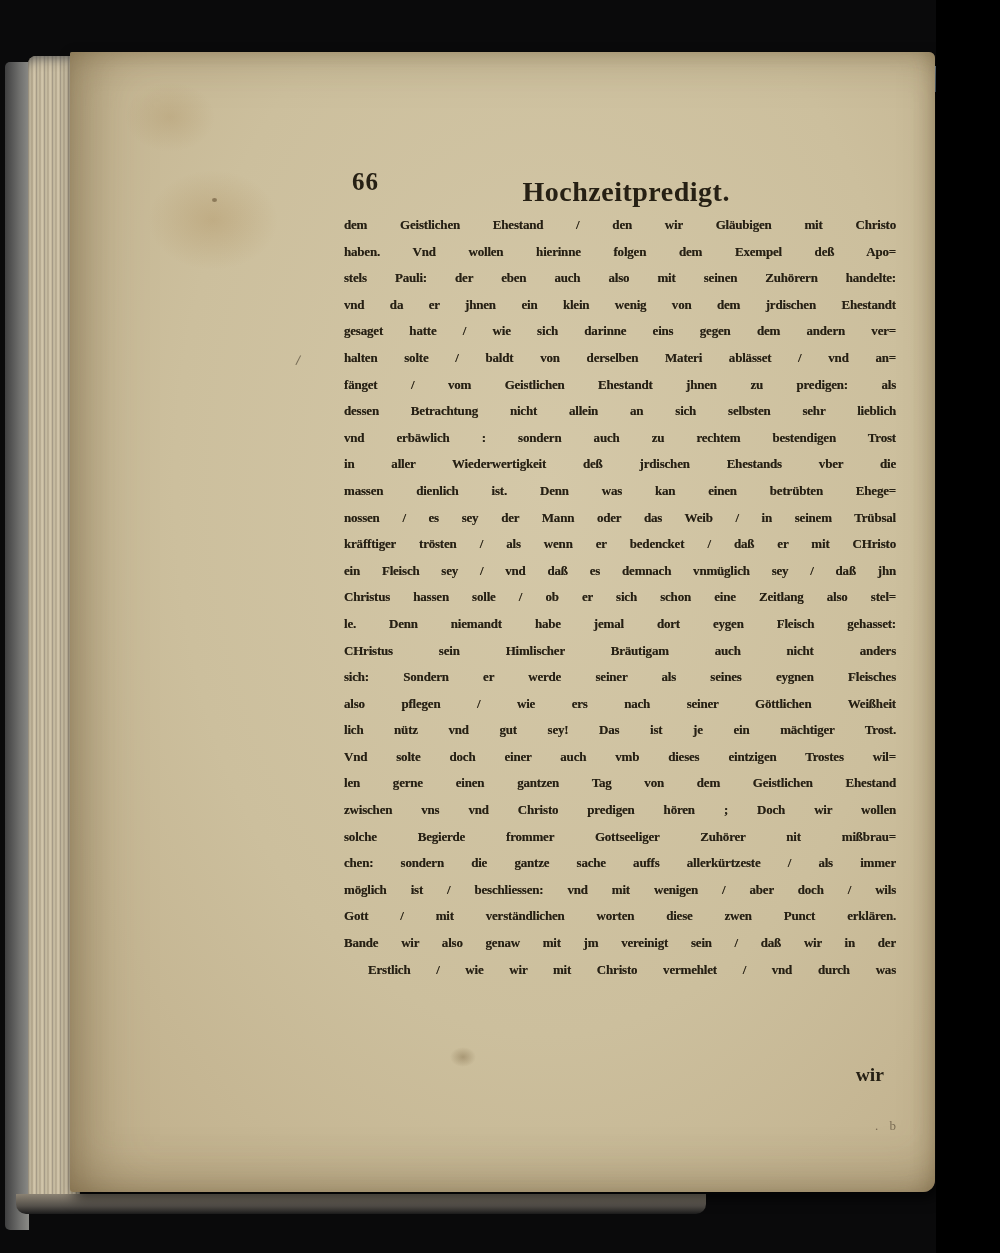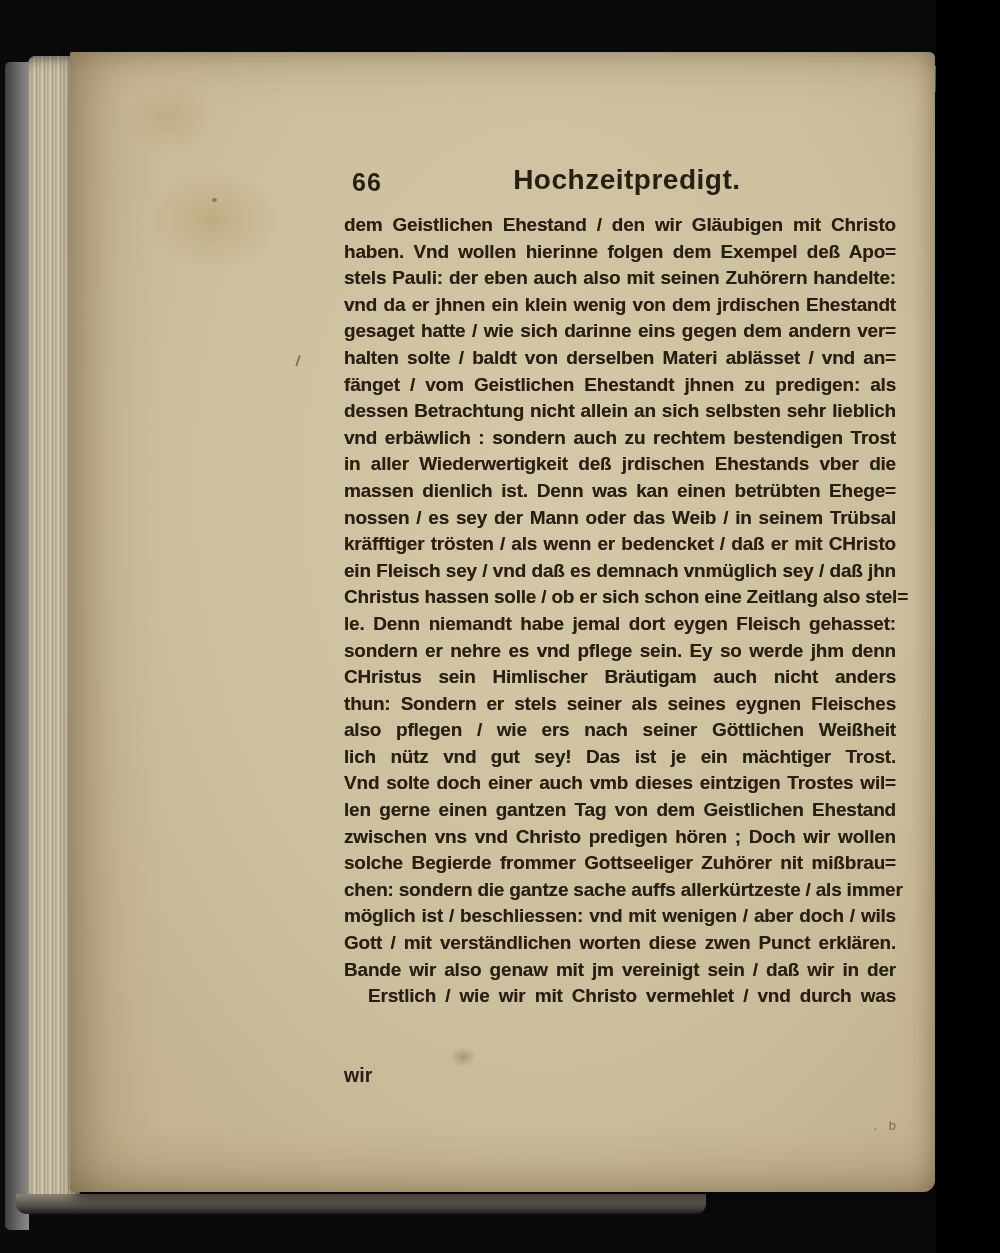--- a/index.html
+++ b/index.html
@@ -1,17 +1,17 @@
 <!DOCTYPE html>
 <html><head>
 <meta charset="utf-8">
 <style>
   html,body{margin:0;padding:0;background:#000;}
   #photo{position:relative;width:936px;height:1253px;overflow:hidden;
-         background:var(--background,#0a0a0b);font-family:Liberation Sans, sans-serif;}
+         background:var(--background,#0a0a0b);font-family:Liberation Serif, serif;}
 
   
   .book-cover-left{position:absolute;left:5px;top:62px;width:24px;height:1168px;
       background:linear-gradient(90deg,#3f3f40,#6f6f6d 60%,#8a8a86);
       border-radius:5px 0 0 5px;}
   .page-stack{position:absolute;left:28px;top:56px;width:52px;height:1156px;
       background:repeating-linear-gradient(90deg,#978d7c 0px,#cfc4a8 2px,#aea289 4px,#d8ccb1 6px,#bdb196 8px);
       border-radius:8px 0 0 8px;
       box-shadow:inset 0 10px 12px -8px #555, inset 0 -10px 12px -8px #444;}
   .page-stack-bottom{position:absolute;left:16px;top:1194px;width:690px;height:20px;
@@ -38,30 +38,30 @@
   .stain-2{left:55px;top:30px;width:90px;height:70px;
       background:radial-gradient(closest-side,rgba(140,100,42,.16),rgba(140,100,42,0));}
   .stain-3{left:380px;top:995px;width:26px;height:20px;
       background:radial-gradient(closest-side,rgba(90,66,30,.3),rgba(90,66,30,0));}
   .speck{position:absolute;left:142px;top:146px;width:5px;height:4px;border-radius:50%;
       background:rgba(70,50,25,.45);}
 
   
   .header-row{position:absolute;left:274px;top:112px;width:552px;height:40px;color:var(--ink,#262014);}
   .page-number{position:absolute;left:8px;top:4px;font-size:25px;font-weight:700;letter-spacing:1px;}
-  .running-title{position:absolute;left:50%;top:0;transform:translateX(-47%);
+  .running-title{position:absolute;left:50%;top:12px;transform:translateX(-47%);
       font-size:28px;font-weight:700;letter-spacing:.5px;white-space:nowrap;}
 
   .text-column{position:absolute;left:274px;top:160px;width:552px;color:var(--ink,#262014);}
-  .line{font-size:19px;line-height:26.6px;font-weight:700;letter-spacing:-.2px;
+  .line{font-size:13px;line-height:26.6px;font-weight:700;letter-spacing:-.2px;
       text-align:justify;text-align-last:justify;white-space:nowrap;
       text-shadow:0 0 .4px rgba(38,30,18,.5);}
   .line.indent{text-indent:24px;}
 
-  .catchword{position:absolute;left:274px;top:1012px;width:540px;
+  .catchword{position:absolute;left:274px;top:1012px;width:540px;text-align:right;
       font-size:19.6px;font-weight:700;color:var(--ink,#262014);}
 
   .margin-slash{position:absolute;left:226px;top:300px;font-size:15px;color:rgba(50,40,25,.55);
       transform:rotate(8deg);font-weight:700;}
   .ink-mark{position:absolute;left:760px;top:1066px;width:70px;text-align:right;
       font-size:13px;color:rgba(60,48,32,.55);letter-spacing:4px;}
 </style>
 </head>
 <body>
 
@@ -96,23 +96,22 @@
         <div class="line">fänget / vom Geistlichen Ehestandt jhnen zu predigen: als</div>
         <div class="line">dessen Betrachtung nicht allein an sich selbsten sehr lieblich</div>
         <div class="line">vnd erbäwlich : sondern auch zu rechtem bestendigen Trost</div>
         <div class="line">in aller Wiederwertigkeit deß jrdischen Ehestands vber die</div>
         <div class="line">massen dienlich ist. Denn was kan einen betrübten Ehege=</div>
         <div class="line">nossen / es sey der Mann oder das Weib / in seinem Trübsal</div>
         <div class="line">kräfftiger trösten / als wenn er bedencket / daß er mit CHristo</div>
         <div class="line">ein Fleisch sey / vnd daß es demnach vnmüglich sey / daß jhn</div>
         <div class="line">Christus hassen solle / ob er sich schon eine Zeitlang also stel=</div>
         <div class="line">le. Denn niemandt habe jemal dort eygen Fleisch gehasset:</div>
-        <div class="line">sondern er nehre es vnd pflege sein. Ey so werde jhm denn</div>
         <div class="line">CHristus sein Himlischer Bräutigam auch nicht anders</div>
-        <div class="line">thun: Sondern er stels seiner als seines eygnen Fleisches</div>
+        <div class="line">sich: Sondern er werde seiner als seines eygnen Fleisches</div>
         <div class="line">also pflegen / wie ers nach seiner Göttlichen Weißheit</div>
         <div class="line">lich nütz vnd gut sey! Das ist je ein mächtiger Trost.</div>
         <div class="line">Vnd solte doch einer auch vmb dieses eintzigen Trostes wil=</div>
         <div class="line">len gerne einen gantzen Tag von dem Geistlichen Ehestand</div>
         <div class="line">zwischen vns vnd Christo predigen hören ; Doch wir wollen</div>
         <div class="line">solche Begierde frommer Gottseeliger Zuhörer nit mißbrau=</div>
         <div class="line">chen: sondern die gantze sache auffs allerkürtzeste / als immer</div>
         <div class="line">möglich ist / beschliessen: vnd mit wenigen / aber doch / wils</div>
         <div class="line">Gott / mit verständlichen worten diese zwen Punct erklären.</div>
         <div class="line">Bande wir also genaw mit jm vereinigt sein / daß wir in der</div>

